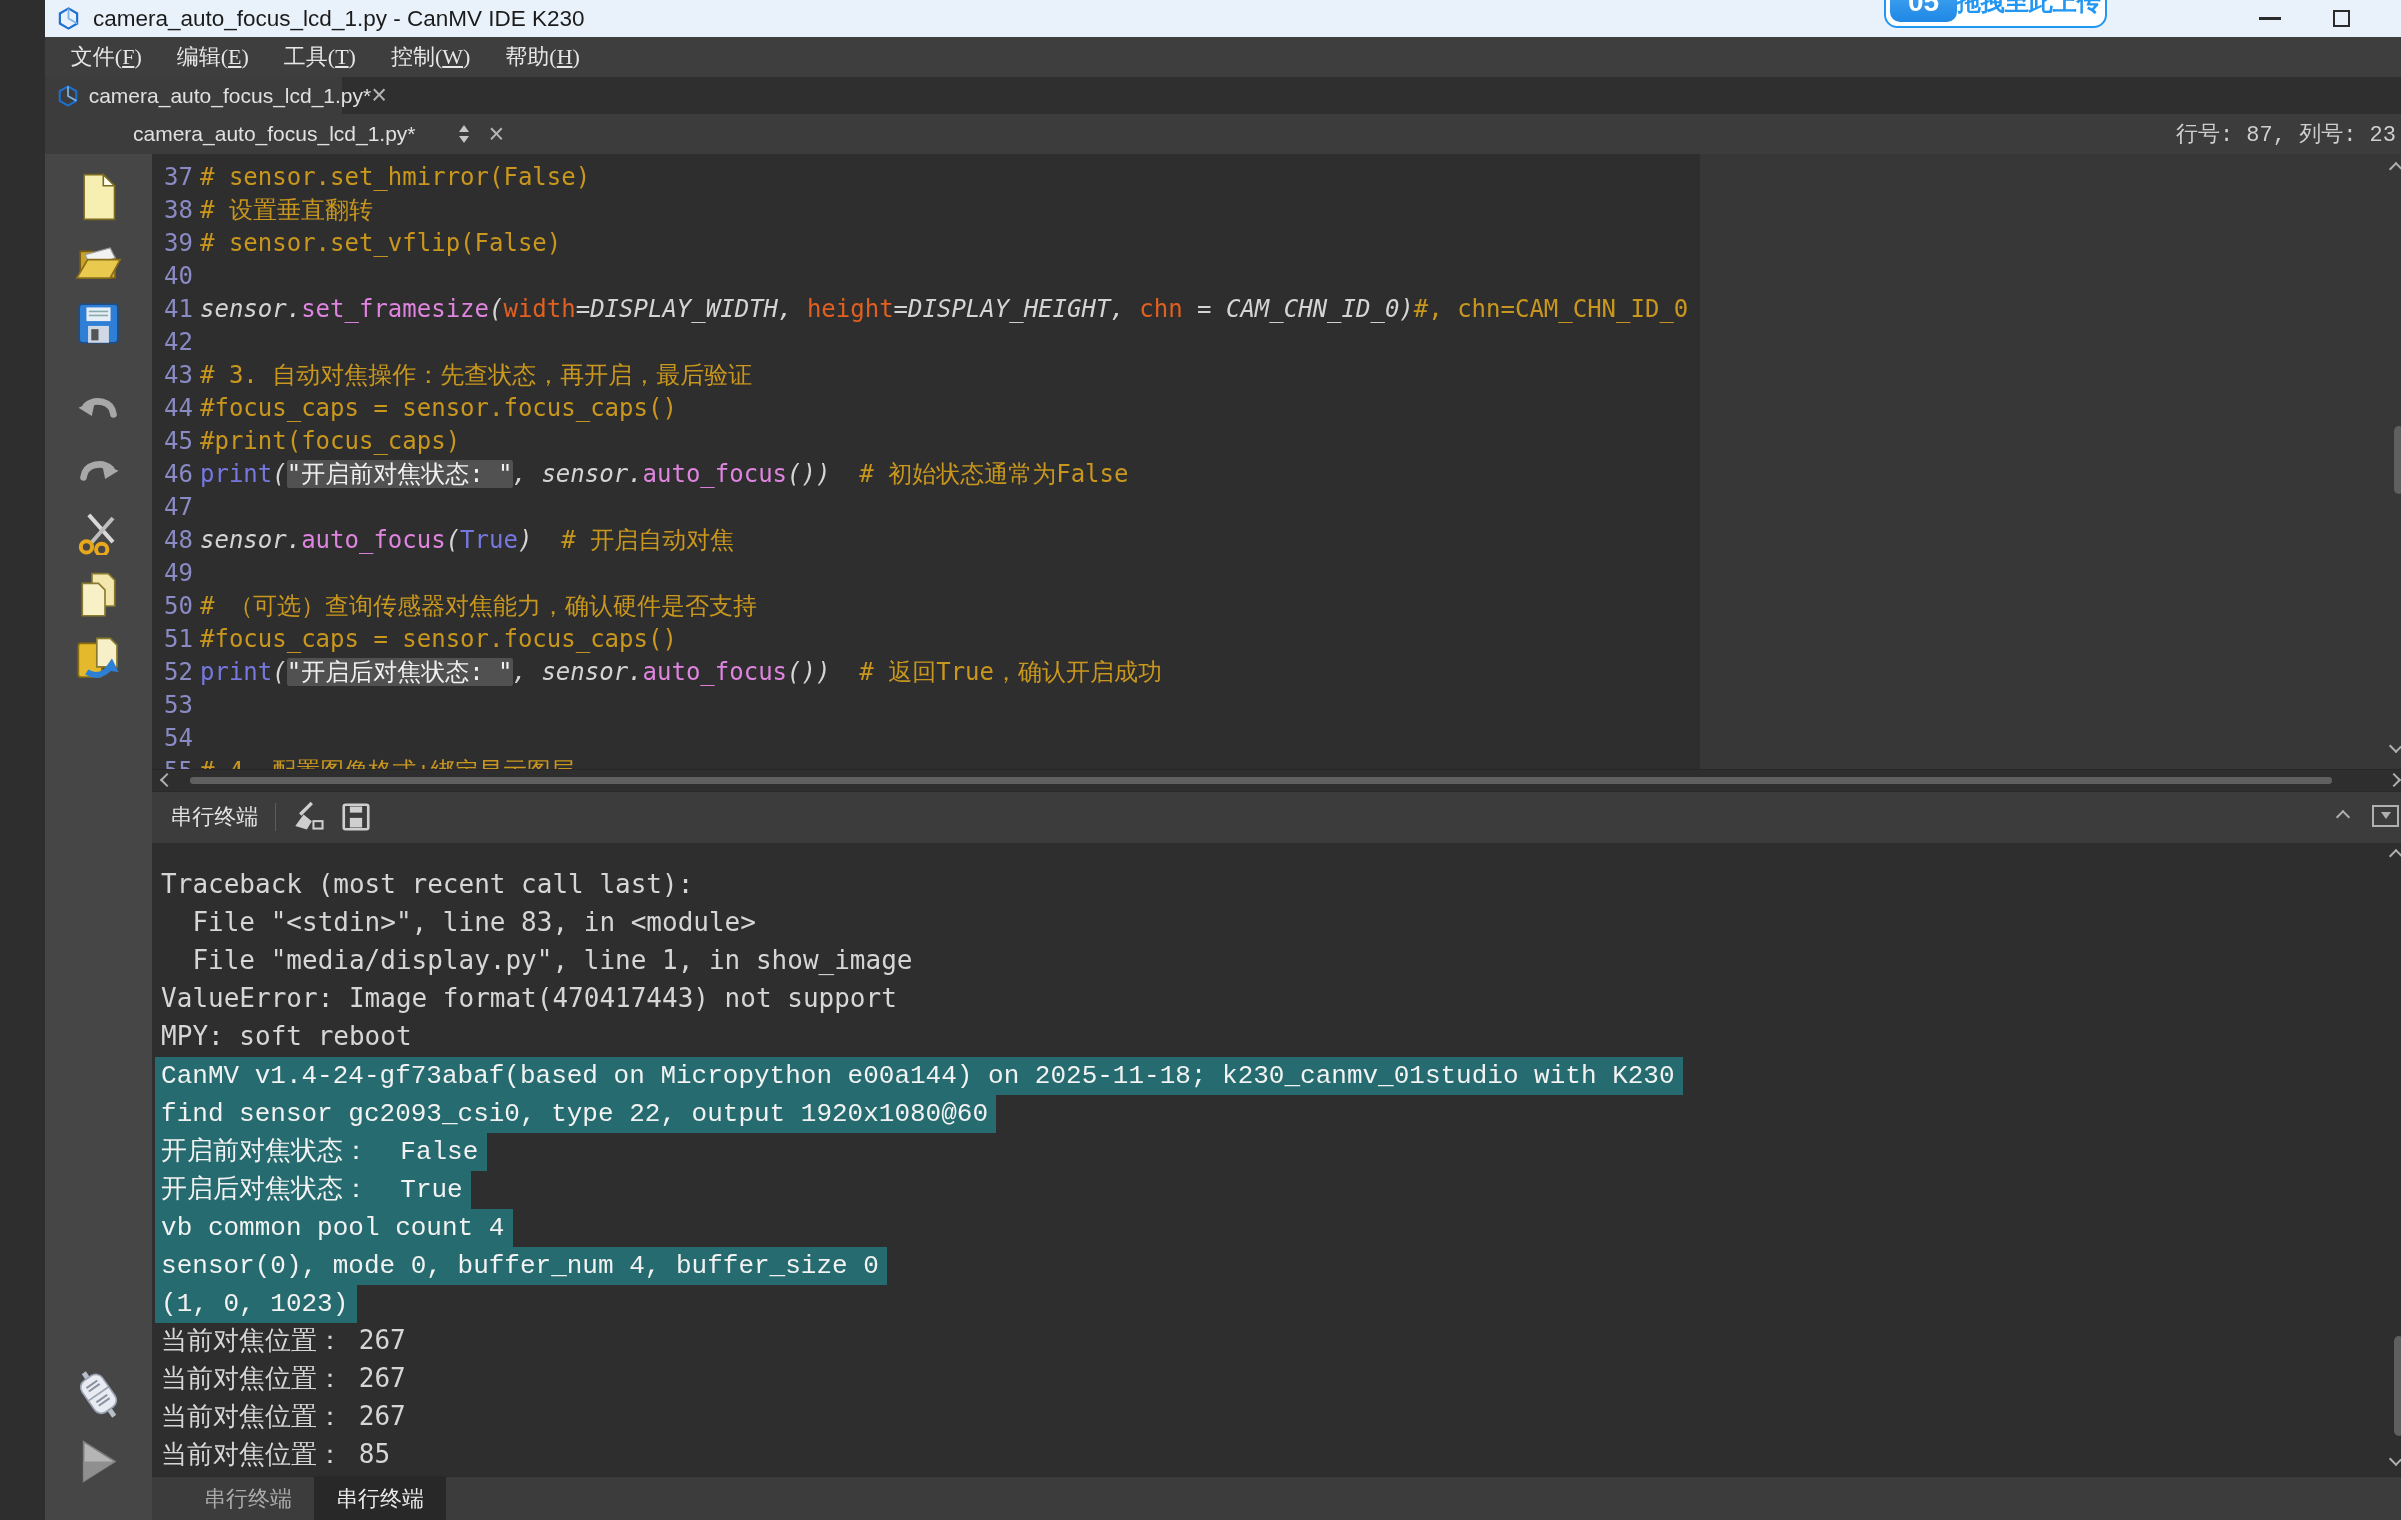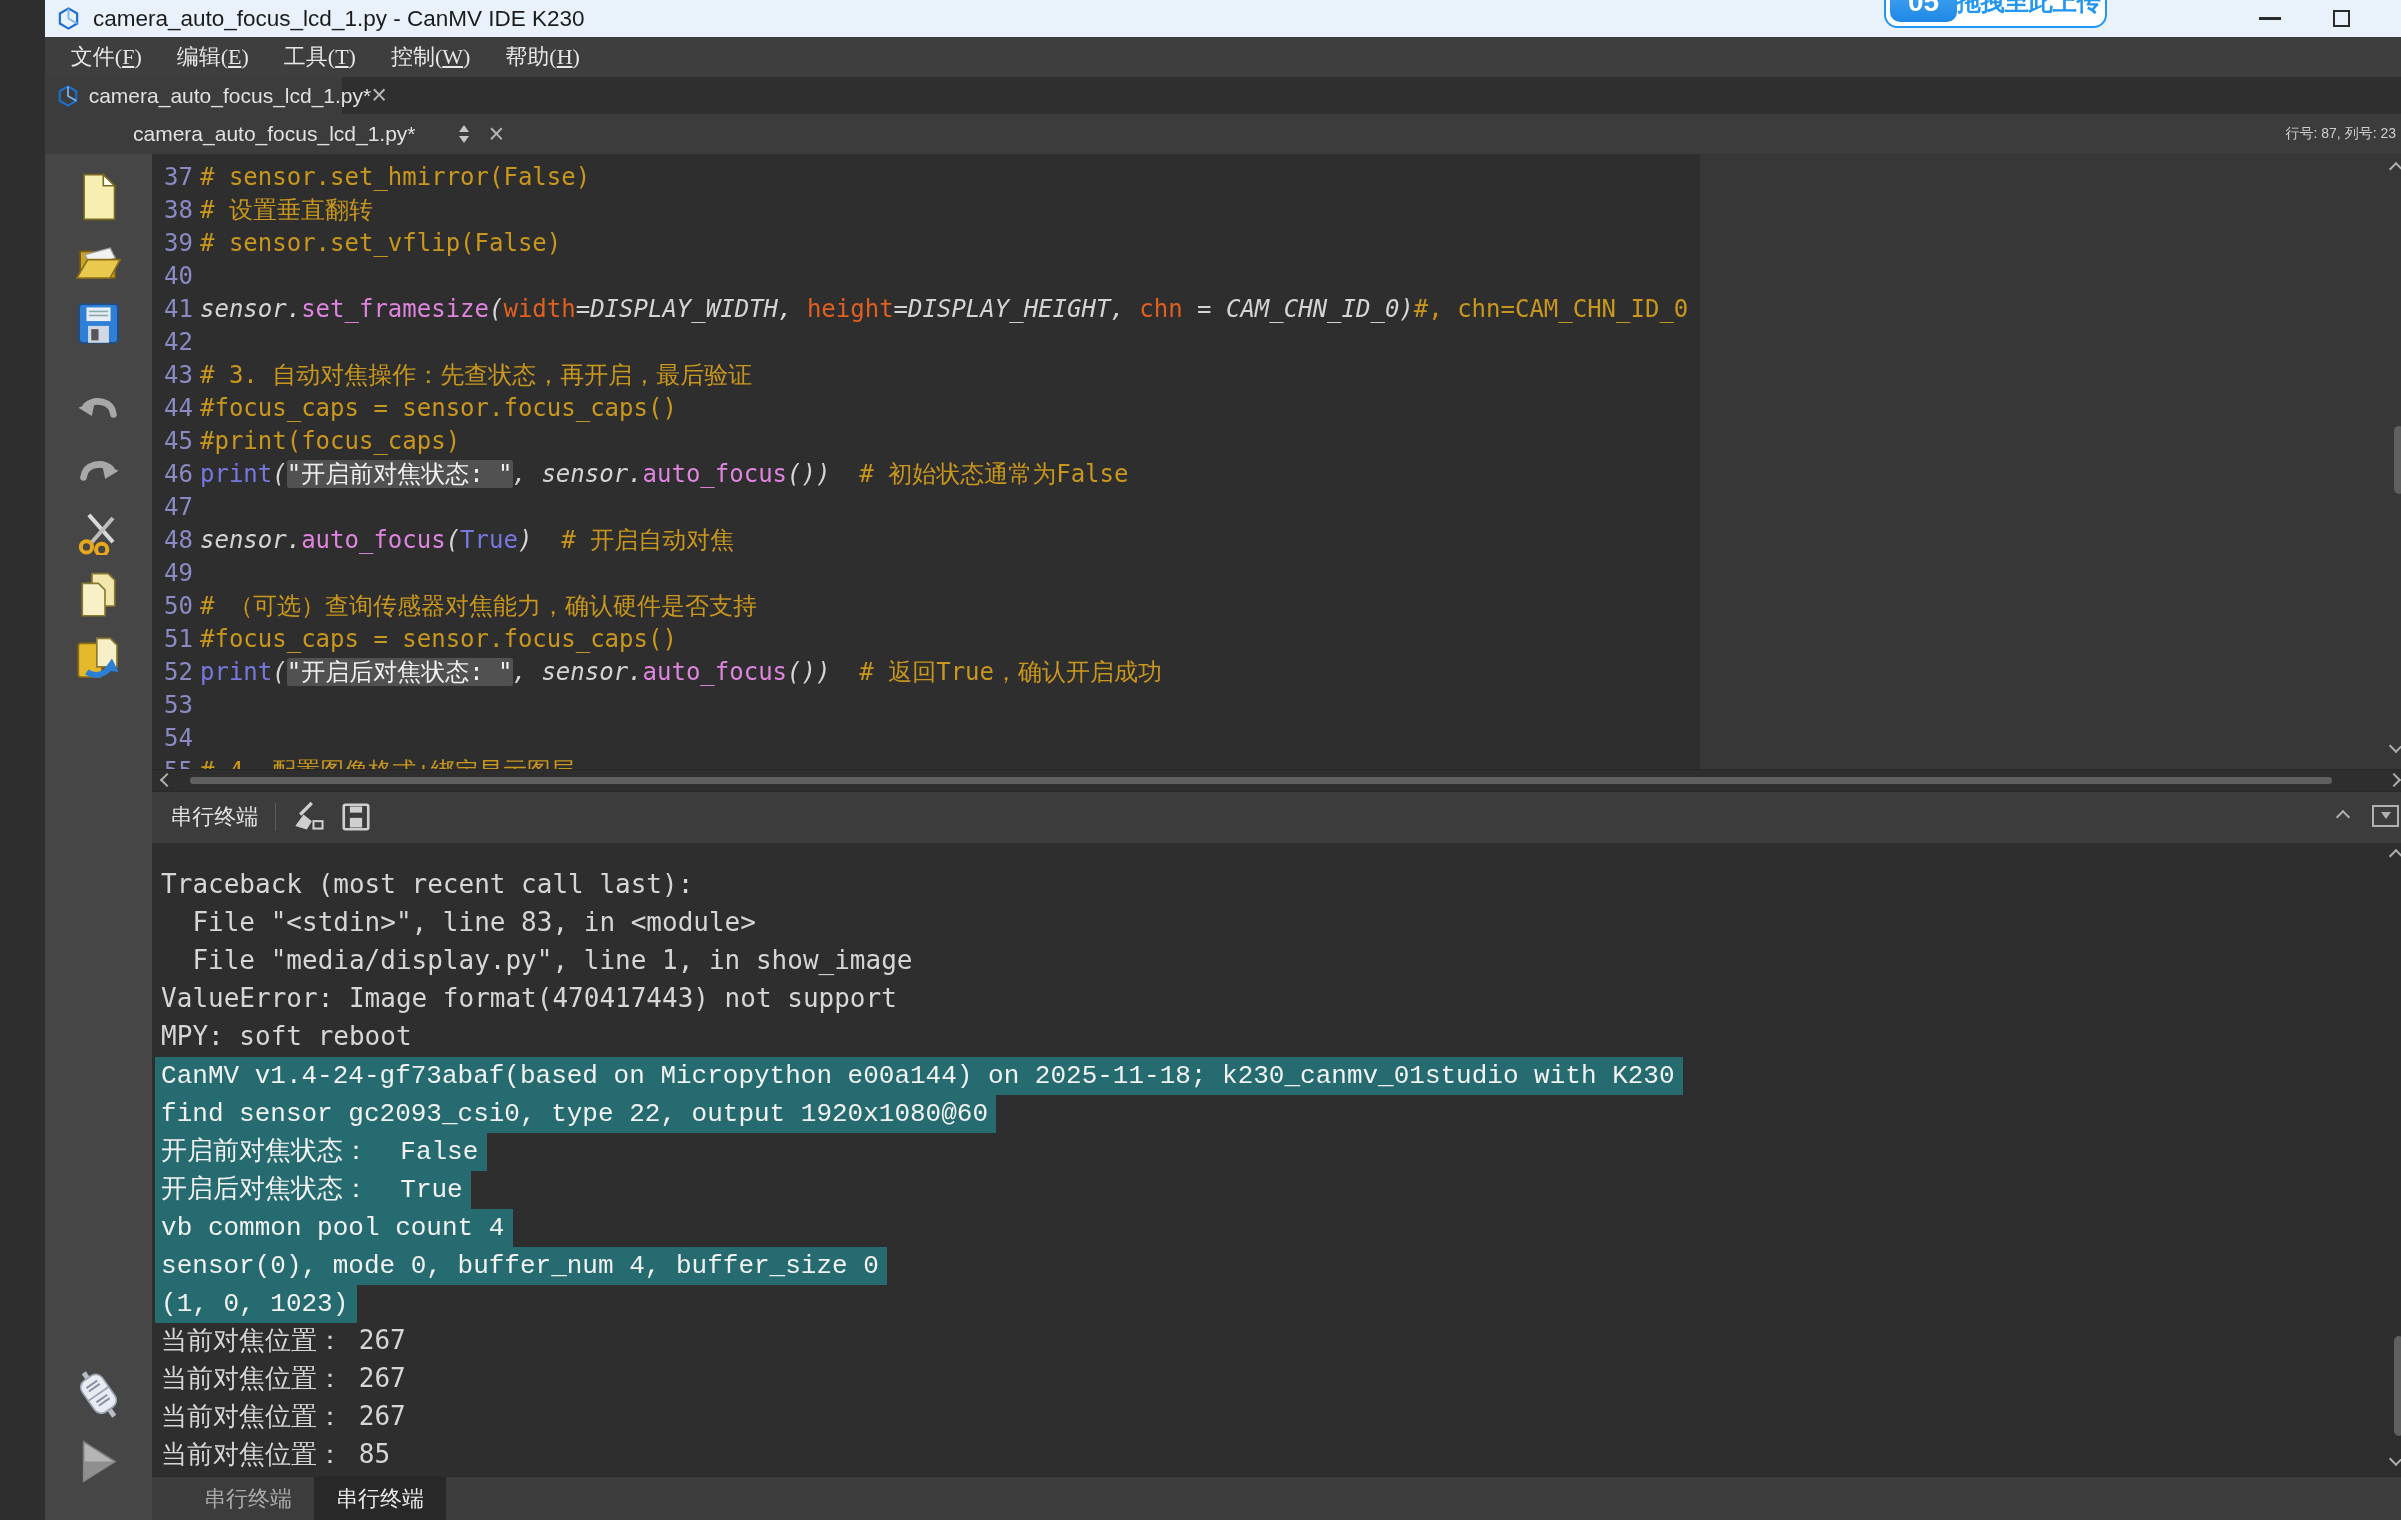--- a/index.html
+++ b/index.html
@@ -43,21 +43,21 @@
   
   .etoolbar{height:40px;background:#3c3c3c;display:flex;align-items:center;position:relative;}
   .file-combo{margin-left:88px;display:flex;align-items:center;}
   .combo-label{font-size:21px;color:#e0e0e0;white-space:nowrap;}
   .combo-spinner{display:flex;flex-direction:column;gap:3.3px;margin-left:43px;}
   .spin-up{width:0;height:0;border-left:5.8px solid transparent;border-right:5.8px solid transparent;
            border-bottom:7.5px solid #c5c5c5;}
   .spin-down{width:0;height:0;border-left:5.8px solid transparent;border-right:5.8px solid transparent;
            border-top:7.5px solid #c5c5c5;}
   .combo-close{font-size:27px;color:#b5b5b5;margin-left:20px;line-height:27px;}
-  .cursor-pos{margin-left:auto;margin-right:50px;font-size:14px;color:#cfcfcf;white-space:nowrap;}
+  .cursor-pos{margin-left:auto;margin-right:50px;font-size:22px;color:#cfcfcf;white-space:nowrap;font-family:Liberation Mono, monospace;}
 
   
   .workspace{display:flex;height:1367px;}
   .sidebar{width:107px;height:100%;background:#464646;position:relative;flex:none;
            display:flex;flex-direction:column;align-items:center;padding-top:11.7px;z-index:8;}
   .sb-btn{height:63px;width:100%;display:flex;align-items:center;justify-content:center;flex:none;}
   .sb-gap{height:20px;flex:none;}
   .sb-bottom{position:absolute;left:0;width:100%;display:flex;justify-content:center;}
   .ws-right{flex:1;display:flex;flex-direction:column;position:relative;min-width:0;}
 

